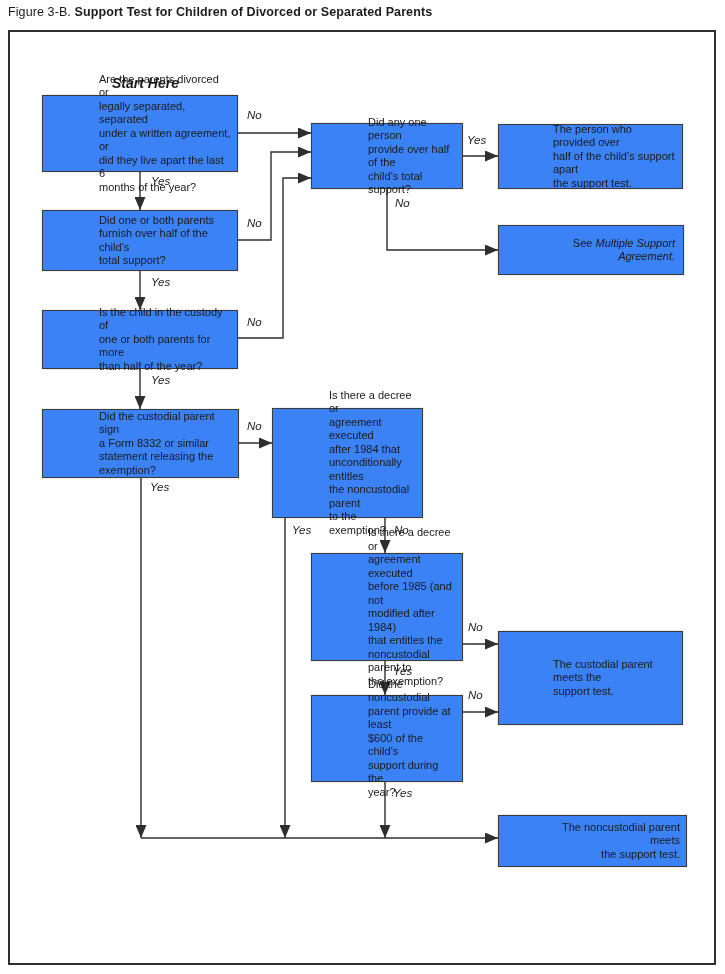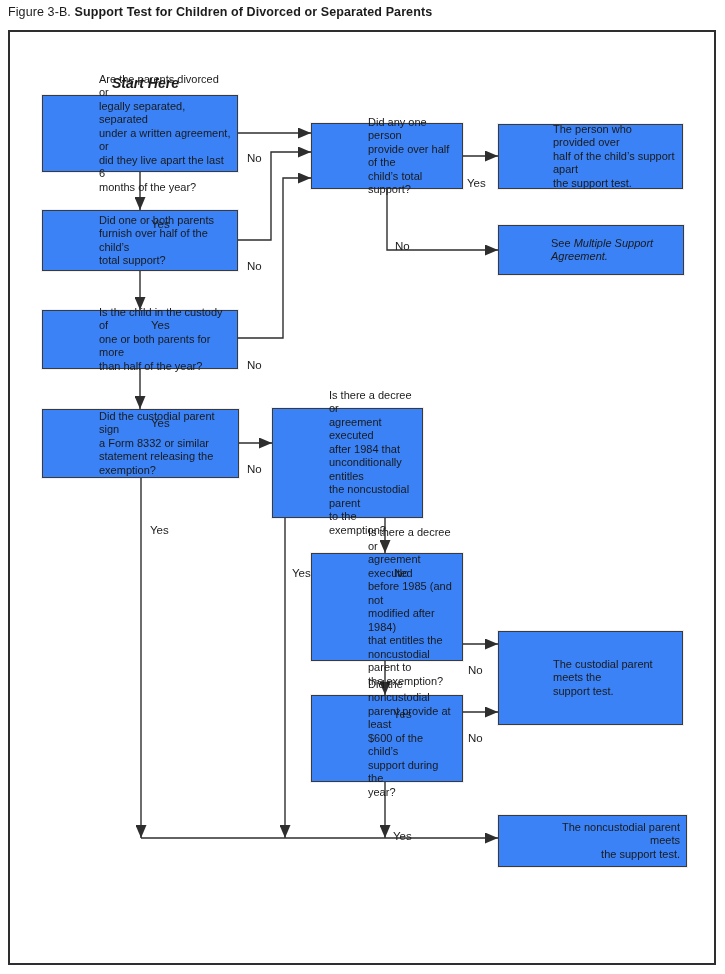--- a/index.html
+++ b/index.html
@@ -37,27 +37,26 @@
     display:flex; align-items:center;
     box-shadow:0 0 0 1px rgba(0,0,0,0.06);
     padding-left:44px;
   }
   .node-text {
     font-size:11px; line-height:13.5px; color:#1a1a1a;
     white-space:pre-line;
     padding:4px 6px 4px 12px;
   }
   .node.center { justify-content:center; }
-  .node.center .node-text { text-align:left; padding:4px 8px; }
+  .node.center .node-text { text-align:right; padding:4px 8px; }
   .italic { font-style:italic; }
   .edge-label {
     position:absolute;
-    font-size:11.5px; color:#1c1c1c;
+    font-style:italic; font-size:11.5px; color:#1c1c1c;
     white-space:nowrap;
-    margin-top:43px;
   }
   svg.connectors {
     position:absolute; left:0; top:0;
     width:725px; height:974px;
     pointer-events:none;
   }
 </style>
 </head>
 <body>
 

